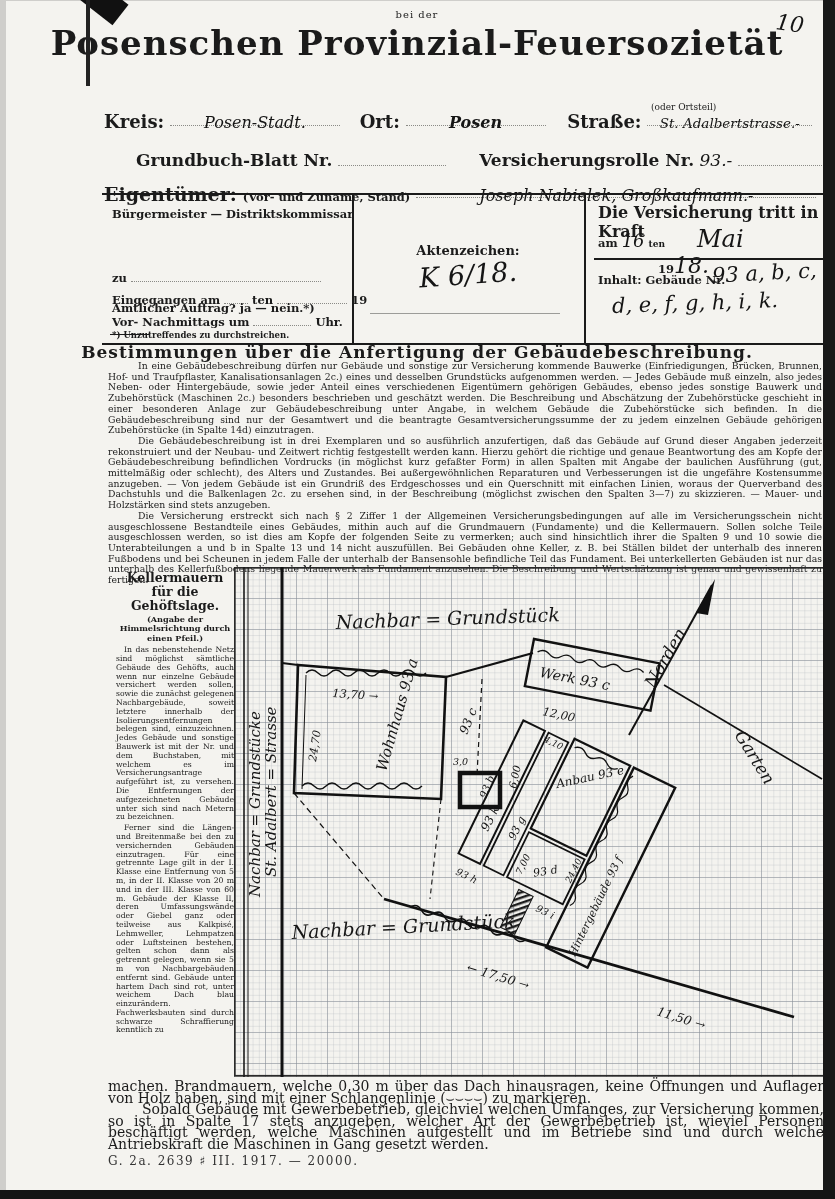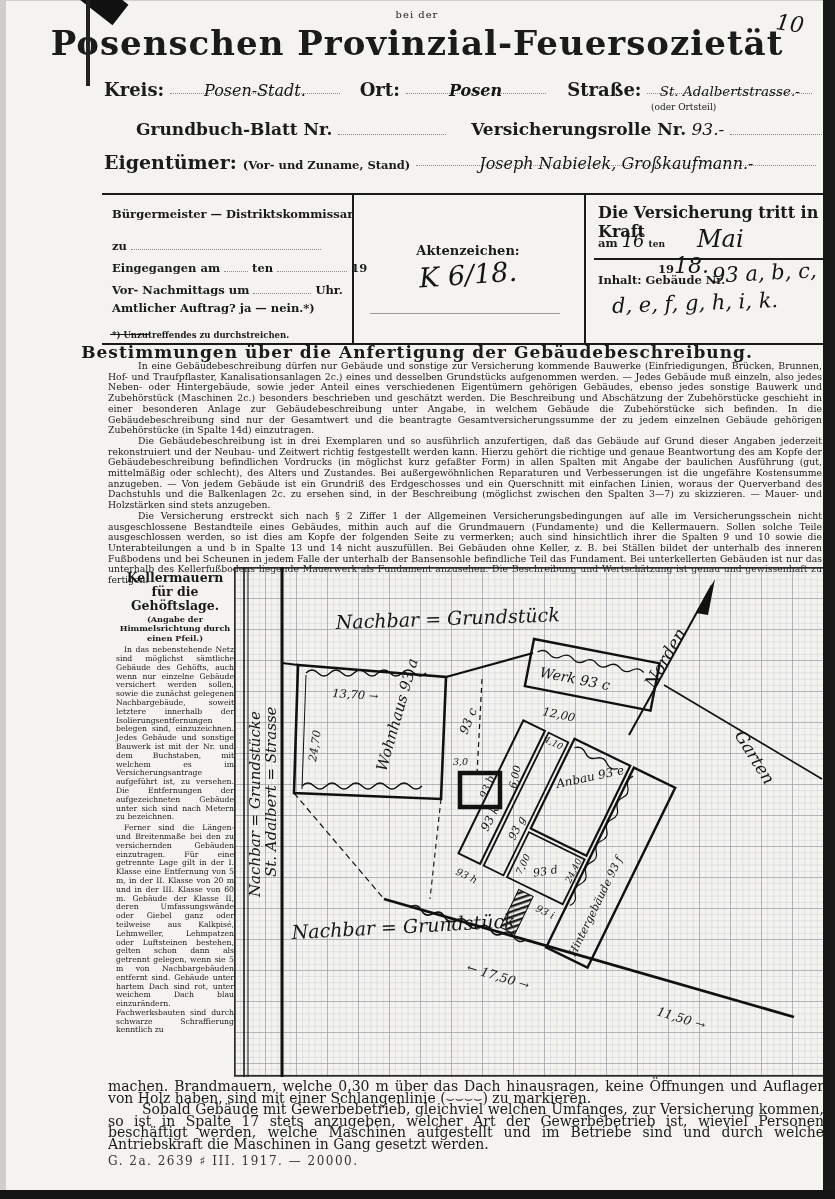--- a/index.html
+++ b/index.html
@@ -11,21 +11,21 @@
   .edge-right{position:absolute;left:823px;top:0;width:12px;height:1199px;background:#181818;}
   .edge-bottom{position:absolute;left:0;top:1190px;width:835px;height:9px;background:#141414;}
   .edge-wedge{position:absolute;left:74px;top:-14px;width:52px;height:26px;background:#111;transform:rotate(38deg);}
   .edge-left{position:absolute;left:86px;top:0;width:4px;height:86px;background:#222;}
   
   .pre-title{top:8px;left:0;width:822px;text-align:center;font-size:10px;letter-spacing:1px;}
   .title{top:22px;left:0;width:822px;text-align:center;font-size:34px;font-weight:bold;letter-spacing:1px;}
   .pagenum{top:10px;left:770px;font-size:22px;font-style:italic;transform:rotate(8deg);}
   .lbl{font-weight:bold;}
   .hw{font-style:italic;color:#151515;}
-  .dots{display:inline-block;border-bottom:1.6px dotted #8a8a86;height:14px;vertical-align:baseline;}
+  .dots{display:inline-block;border-bottom:1.6px dotted #8a8a86;height:14px;vertical-align:baseline;margin-top:32px;}
   .fieldrow{white-space:nowrap;}
   .small{font-size:9px;}
   
   .obox{top:192px;left:96px;width:726px;height:148px;border-top:2px solid #1a1a1a;border-bottom:2px solid #1a1a1a;}
   .vline{position:absolute;top:0;width:1.5px;height:100%;background:#1a1a1a;}
   .obox .cell{position:absolute;font-size:11.5px;font-weight:bold;}
   .rule{position:absolute;background:#1a1a1a;height:1.5px;}
   
   .bhead{top:341px;left:0;width:822px;text-align:center;font-size:17px;font-weight:bold;letter-spacing:1px;}
   .bpars{top:360px;left:102px;width:714px;font-size:9.3px;line-height:10.7px;text-align:justify;}
@@ -61,21 +61,21 @@
       <span class="lbl" style="margin-left:14px;">Ort:</span>
       <span class="dots" style="width:140px;text-align:center;font-weight:bold;"><span class="hw" style="font-size:16px;">Posen</span></span>
       <span class="lbl" style="margin-left:16px;">Straße:</span>
       <span class="dots" style="width:165px;text-align:center;"><span class="hw" style="font-size:13.5px;">St. Adalbertstrasse.-</span></span>
     </div>
     <div class="abs small" style="top:101px;left:645px;">(oder Ortsteil)</div>
 
     <div class="abs fieldrow" style="top:118px;left:130px;font-size:17px;">
       <span class="lbl">Grundbuch-Blatt Nr.</span>
       <span class="dots" style="width:108px;"></span>
-      <span class="lbl" style="margin-left:20px;">Versicherungsrolle Nr.</span>
+      <span class="lbl" style="margin-left:28px;">Versicherungsrolle Nr.</span>
       <span class="hw" style="font-size:17px;">93.-</span>
       <span class="dots" style="width:120px;"></span>
     </div>
 
     <div class="abs fieldrow" style="top:150px;left:98px;font-size:19px;">
       <span class="lbl">Eigentümer:</span>
       <span style="font-size:11.5px;font-weight:bold;">(Vor- und Zuname, Stand)</span>
       <span class="dots" style="width:400px;text-align:center;"><span class="hw" style="font-size:16px;">Joseph Nabielek, Großkaufmann.-</span></span>
     </div>
 

